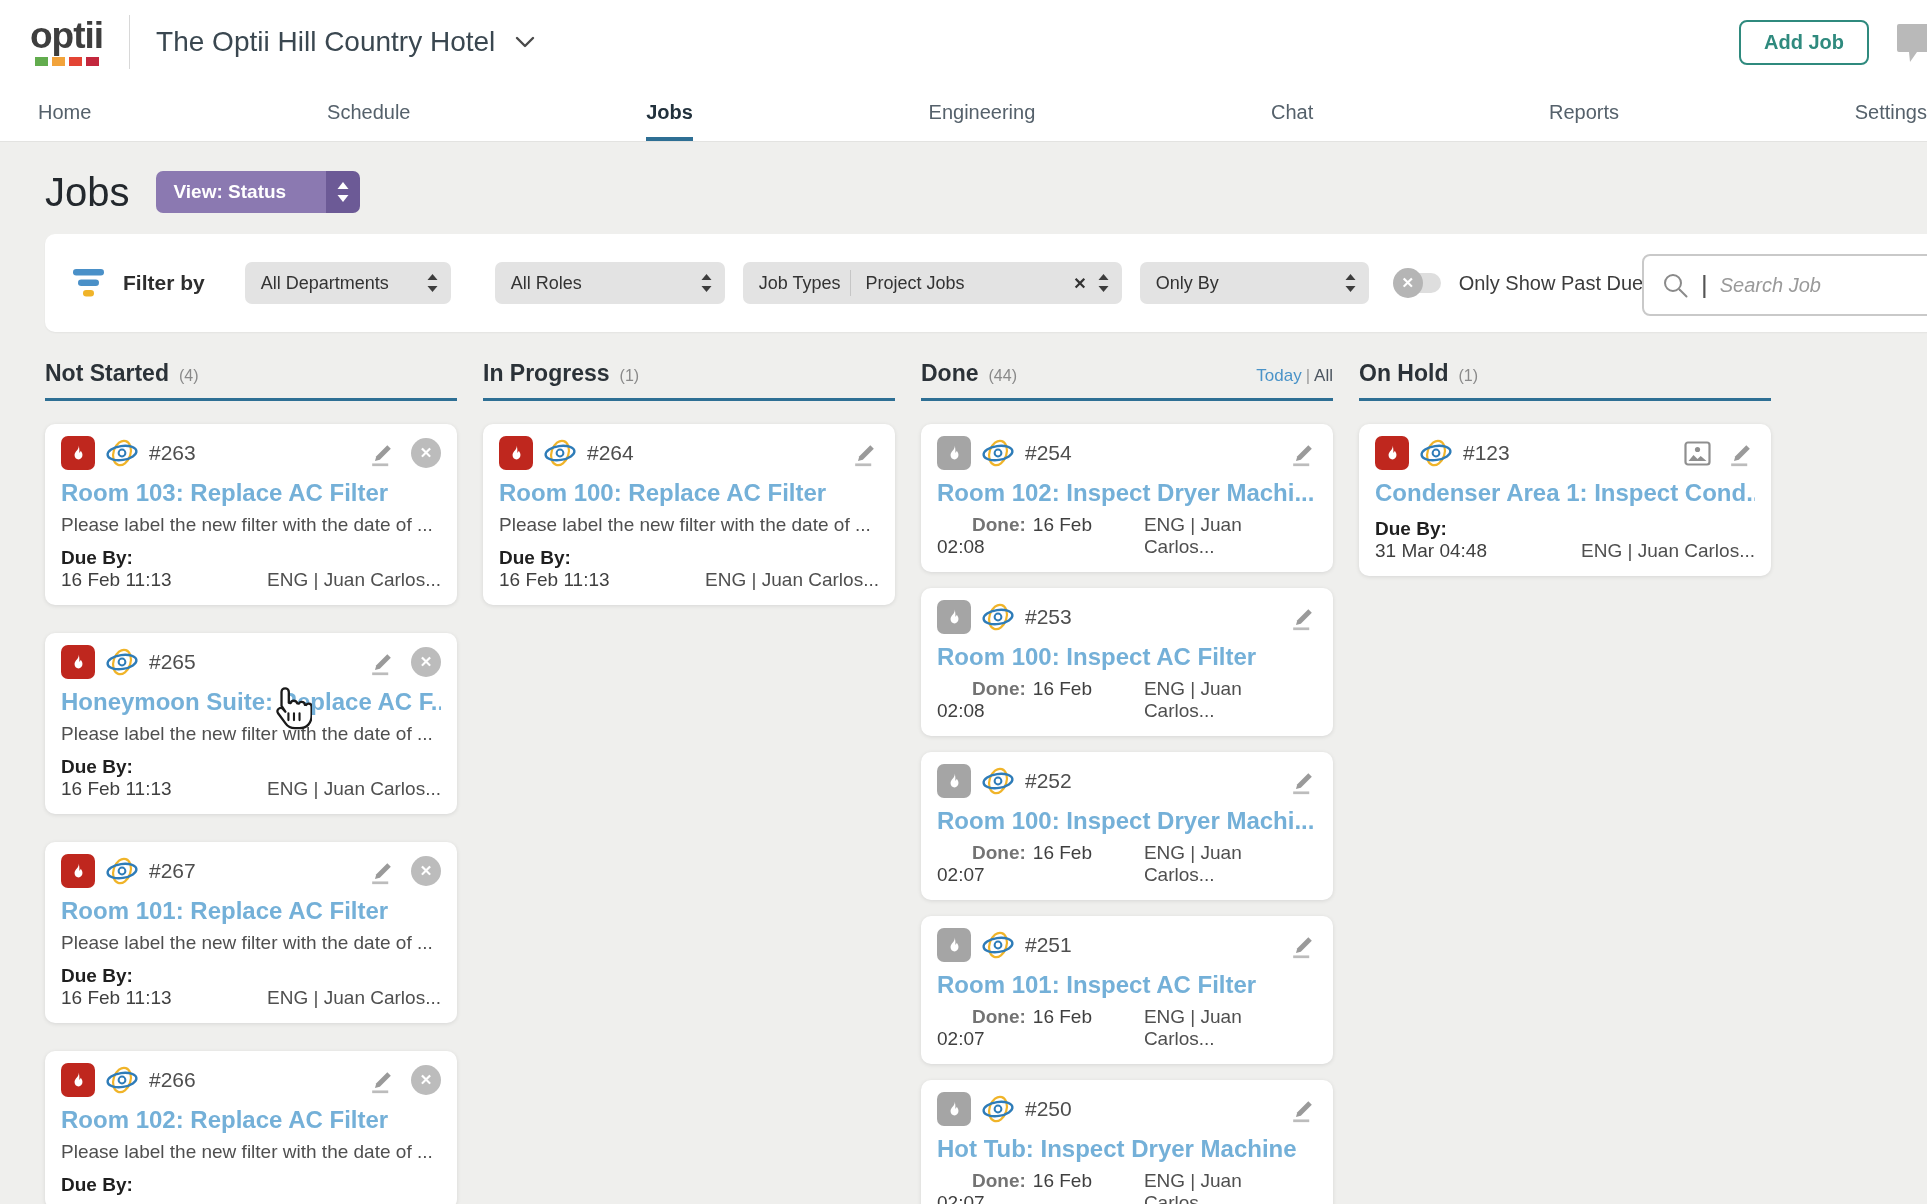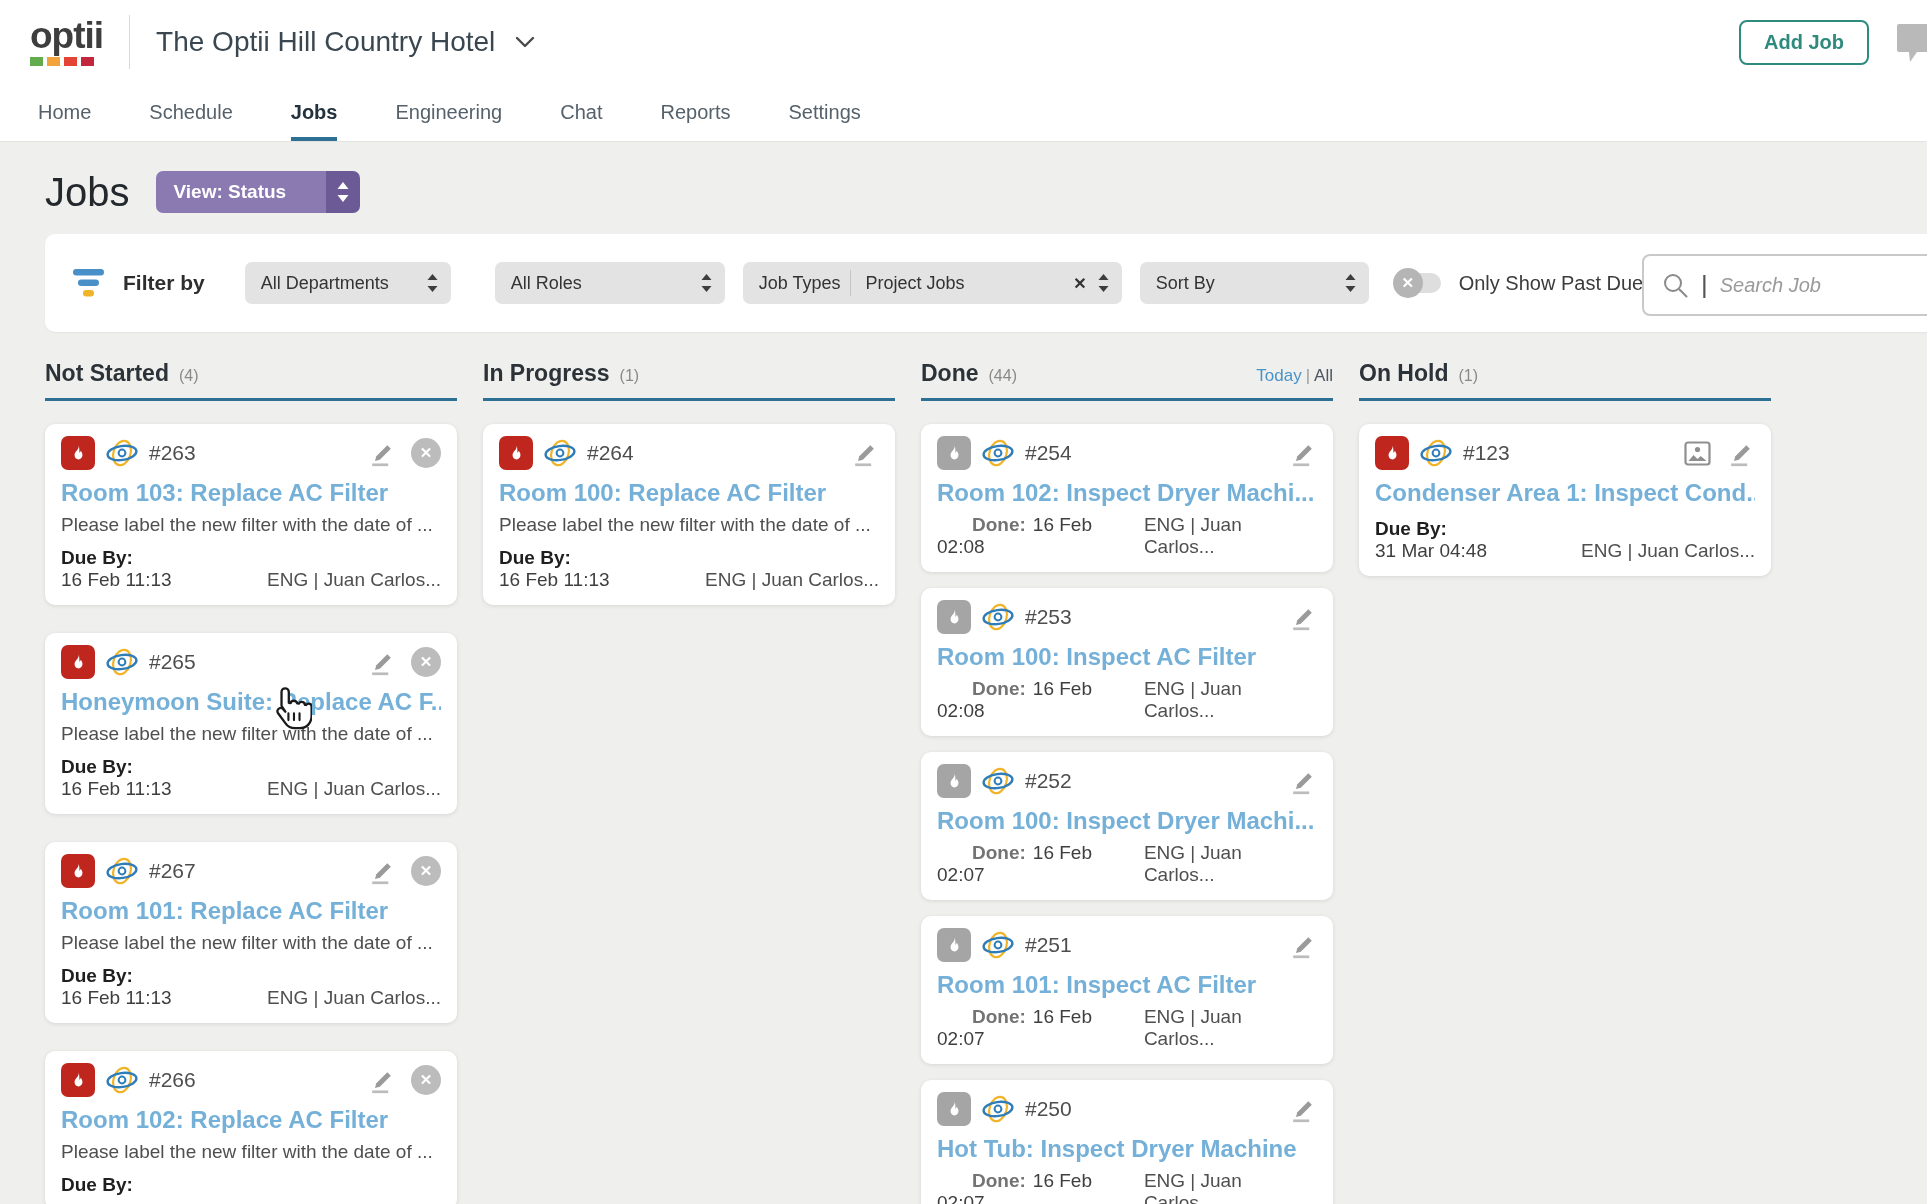--- a/index.html
+++ b/index.html
@@ -1,34 +1,34 @@
 <!DOCTYPE html>
 <html style="--accent: #2f8a7e; --view-purple: #8b79b1; --view-purple-dark: #6c5a96; --card-title-blue: #74b0d8; --column-underline: #2e6f94; --priority-red: #bf271e; --priority-gray: #a5a5a5; --today-link: #4a93c8; --nav-active: #22313c; --orbit-blue: #2e7cb8; --orbit-yellow: #f0b429; --funnel-blue: #4a90c8; --funnel-yellow: #f0b429;"><head>
 <meta charset="utf-8">
 <style>
   html,body{margin:0;padding:0;overflow:hidden;}
   body{width:1927px;height:1204px;background:#efefed;font-family:"Liberation Sans",sans-serif;color:#333;}
   .app{position:relative;width:1927px;height:1204px;overflow:hidden;}
 
   
   .topbar{height:84px;background:#fff;display:flex;align-items:center;padding:0 0 0 30px;}
-  .logo{display:flex;flex-direction:column;align-items:flex-start;}
+  .logo{display:flex;flex-direction:column;align-items:center;}
   .logo-text{font-size:37px;font-weight:bold;color:#3e3e3e;letter-spacing:-1px;line-height:36px;}
   .logo-squares{display:flex;gap:4px;margin-top:3px;}
   .logo-squares span{width:13px;height:9px;display:inline-block;}
   .top-divider{width:1px;height:54px;background:#d8d8d8;margin:0 26px;}
   .hotel{display:flex;align-items:center;gap:20px;cursor:pointer;}
   .hotel-name{font-size:28px;color:#3a4750;}
   .topbar-right{margin-left:auto;display:flex;align-items:center;gap:26px;}
   .add-job-btn{border:2px solid var(--accent,#2f8a7e);color:var(--accent,#2f8a7e);background:#fff;
     border-radius:8px;padding:9px 23px;font-size:20px;font-weight:bold;cursor:pointer;}
   .chat-bubble{margin-right:-14px;line-height:0;}
 
   
-  .navbar{height:57px;background:#fff;border-bottom:1px solid #e3e3e1;display:flex;align-items:stretch;gap:58px;padding:0 0 0 38px;}
+  .navbar{height:57px;background:#fff;border-bottom:1px solid #e3e3e1;display:flex;align-items:stretch;gap:58px;padding:0 0 0 38px;justify-content:space-between;}
   .nav-item{display:flex;align-items:center;font-size:20px;color:#55616b;cursor:pointer;position:relative;}
   .nav-item.active{color:var(--nav-active,#22313c);font-weight:bold;}
   .nav-item.active::after{content:"";position:absolute;left:0;right:0;bottom:0;height:4px;background:var(--column-underline,#2e6f94);}
 
   
   .page{padding:24px 0 0 45px;}
   .title-row{display:flex;align-items:center;gap:26px;height:52px;margin-bottom:16px;}
   .page-title{font-size:40px;color:#23282d;}
   .view-select{display:flex;height:42px;border-radius:7px;overflow:hidden;cursor:pointer;}
   .view-select .vs-label{background:var(--view-purple,#8b79b1);color:#fff;font-size:19px;font-weight:bold;
@@ -184,21 +184,21 @@
         <span class="jt-divider"></span>
         <span class="grow">Project Jobs</span>
         <span class="chip-x">✕</span>
         <svg width="13" height="20" viewBox="0 0 13 20">
             <path d="M6.5 1l5 6h-10z" fill="#3d3d3d"></path>
             <path d="M6.5 19l-5-6h10z" fill="#3d3d3d"></path>
           </svg>
       </div>
 
       <div class="select sel-sortby">
-        <span class="grow">Sort By</span>
+        <span class="grow">Only By</span>
         <svg width="13" height="20" viewBox="0 0 13 20">
             <path d="M6.5 1l5 6h-10z" fill="#3d3d3d"></path>
             <path d="M6.5 19l-5-6h10z" fill="#3d3d3d"></path>
           </svg>
       </div>
 
       <div class="toggle">
         <span class="track"></span>
         <span class="knob">✕</span>
       </div>

